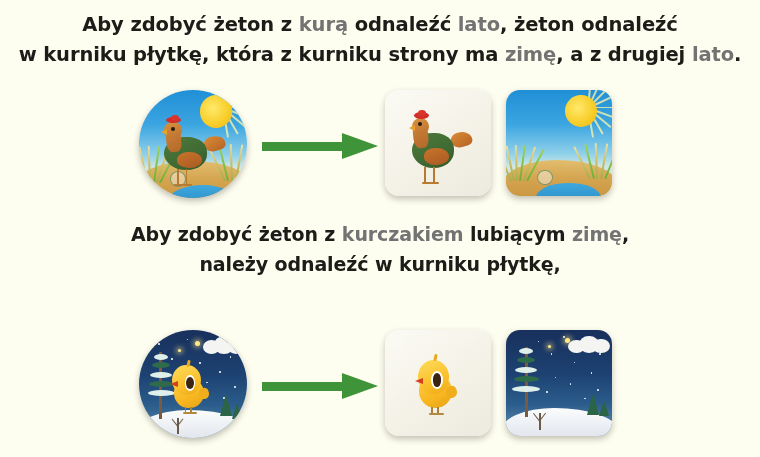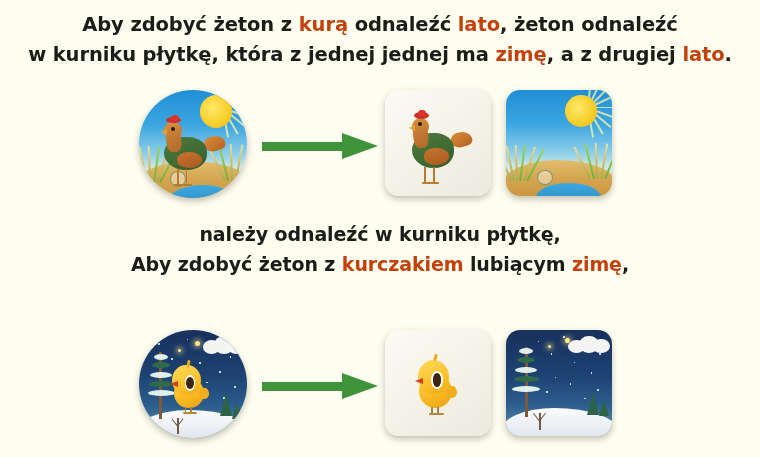--- a/index.html
+++ b/index.html
@@ -40,21 +40,21 @@
     top: 10px;
     font-size: 19.5px;
     line-height: 30px;
   }
   #instruction-bottom {
     top: 219px;
     font-size: 19px;
     line-height: 30px;
   }
   .hl {
-    color: #c2410c;
+    color: #737373;
   }
 
   
   .row {
     position: absolute;
     left: 0;
     width: 760px;
     height: 120px;
   }
   #row-summer { top: 85px; }
@@ -502,21 +502,21 @@
   .chick .foot.f1 { left: 29%; }
   .chick .foot.f2 { left: 43%; }
 </style>
 </head>
 <body>
 
 <div class="page">
 
   <div class="instruction" id="instruction-top">
     <span class="line"><span>Aby zdobyć żeton z </span><span class="hl">kurą</span><span> odnaleźć </span><span class="hl">lato</span><span>, żeton odnaleźć</span></span>
-    <span class="line"><span>w kurniku płytkę, która z jednej jednej ma </span><span class="hl">zimę</span><span>, a z drugiej </span><span class="hl">lato</span><span>.</span></span>
+    <span class="line"><span>w kurniku płytkę, która z kurniku strony ma </span><span class="hl">zimę</span><span>, a z drugiej </span><span class="hl">lato</span><span>.</span></span>
   </div>
 
   <div class="row" id="row-summer">
 
     <div class="token-circle">
       <div class="scene summer-scene">
         <div class="rays">
           <span class="ray" style="transform:rotate(-85deg)"></span>
           <span class="ray" style="transform:rotate(-65deg)"></span>
           <span class="ray" style="transform:rotate(-45deg)"></span>
@@ -617,22 +617,22 @@
           <span class="blade" style="left:38%;transform:rotate(-2deg)"></span>
           <span class="blade" style="left:54%;transform:rotate(10deg)"></span>
           <span class="blade green" style="left:70%;transform:rotate(22deg)"></span>
         </div>
         <div class="logo"></div>
       </div>
     </div>
   </div>
 
   <div class="instruction" id="instruction-bottom">
+    <span class="line"><span>Aby zdobyć żeton z </span><span class="hl">kurczakiem</span><span> lubiącym </span><span class="hl">zimę</span><span>,</span></span>
     <span class="line"><span>należy odnaleźć w kurniku płytkę,</span></span>
-    <span class="line"><span>Aby zdobyć żeton z </span><span class="hl">kurczakiem</span><span> lubiącym </span><span class="hl">zimę</span><span>,</span></span>
   </div>
 
   <div class="row" id="row-winter">
 
     <div class="token-circle">
       <div class="scene winter-scene">
         <span class="star" style="left:18%;top:12%"></span>
         <span class="star" style="left:30%;top:26%"></span>
         <span class="star" style="left:44%;top:8%"></span>
         <span class="star" style="left:56%;top:30%"></span>

